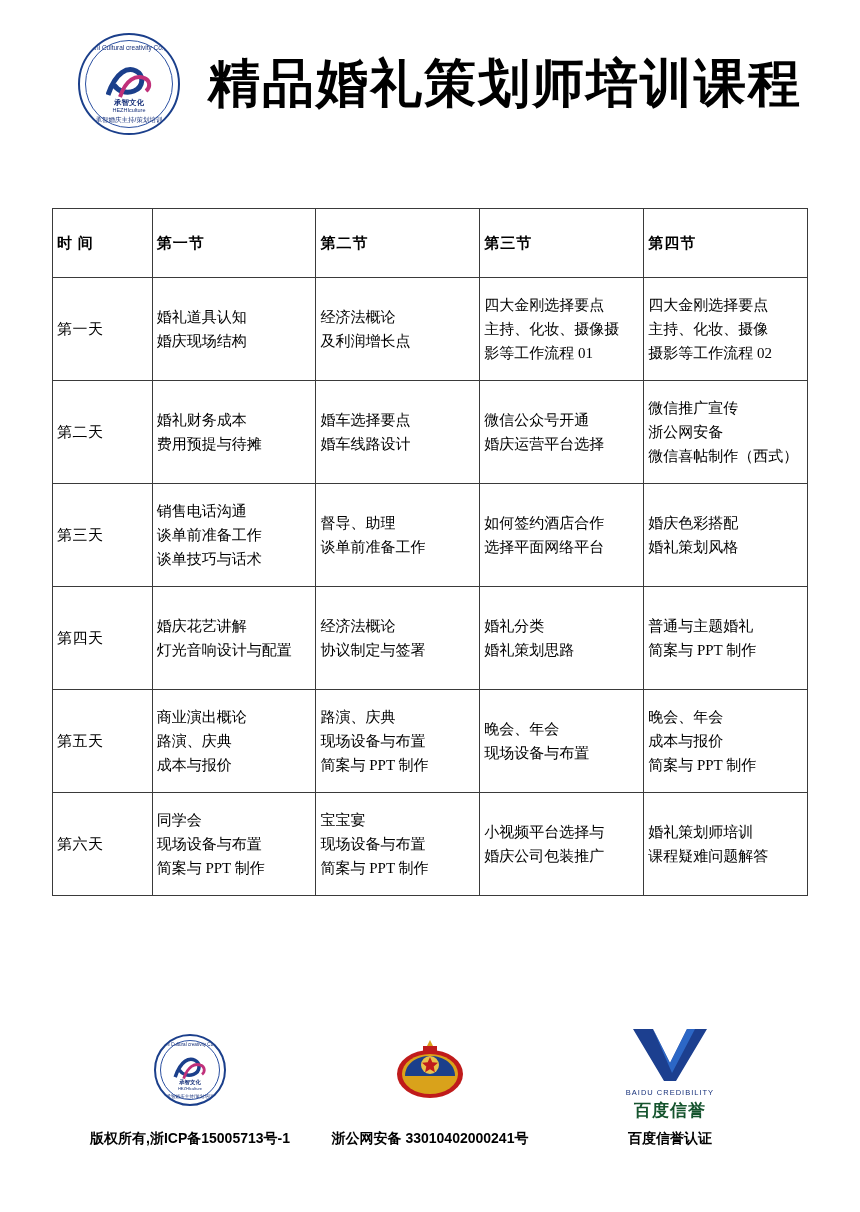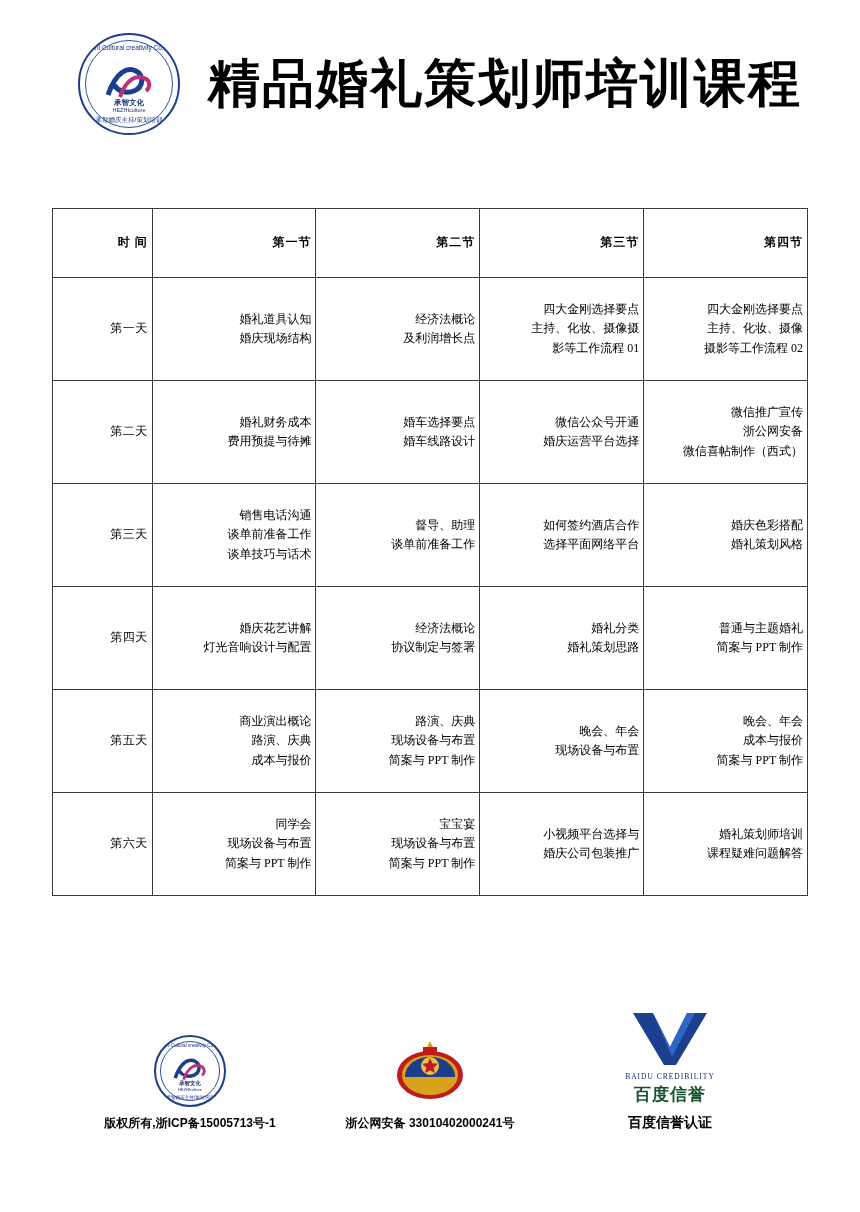--- a/index.html
+++ b/index.html
@@ -89,23 +89,23 @@
   .table-wrap {
     padding: 88px 52px 0 52px;
   }
   table.schedule {
     width: 100%;
     border-collapse: collapse;
     table-layout: fixed;
   }
   table.schedule td {
     border: 1px solid #3a3a3a;
-    text-align: right;
+    text-align: left;
     vertical-align: middle;
-    font-size: 12px;
+    font-size: 15px;
     line-height: 1.62;
     padding: 10px 4px;
     font-family: "Liberation Serif", "DejaVu Serif", serif;
   }
   table.schedule col.c0 { width: 13.2%; }
   table.schedule col.c1 { width: 21.7%; }
   table.schedule col.c2 { width: 21.7%; }
   table.schedule col.c3 { width: 21.7%; }
   table.schedule col.c4 { width: 21.7%; }
 
@@ -142,24 +142,24 @@
     text-align: center;
     flex: 1 1 0;
   }
   .footer-col .badge-area {
     height: 86px;
     display: flex;
     align-items: flex-end;
     justify-content: center;
   }
   .footer-col .caption {
-    font-size: 12px;
+    font-size: 14px;
     font-family: "Liberation Sans", "DejaVu Sans", sans-serif;
     font-weight: bold;
-    margin-top: 8px;
+    margin-top: 24px;
     white-space: nowrap;
     text-align: center;
   }
   .footer-col .caption2 {
     font-size: 14px;
     font-family: "Liberation Sans", "DejaVu Sans", sans-serif;
     font-weight: bold;
     margin-top: 8px;
   }
 
@@ -190,21 +190,21 @@
     height: 74px;
     position: relative;
   }
 
   
   .baidu-v { width: 86px; height: 58px; }
   .baidu-sub {
     font-size: 7.5px;
     letter-spacing: 1px;
     color: #16307a;
-    font-family: Liberation Serif, serif;
+    font-family: Liberation Sans, sans-serif;
     margin-top: 1px;
   }
   .baidu-name {
     font-size: 17px;
     font-weight: bold;
     color: #14532d;
     font-family: "Liberation Sans", "DejaVu Sans", sans-serif;
     margin-top: 2px;
     letter-spacing: 1px;
   }

